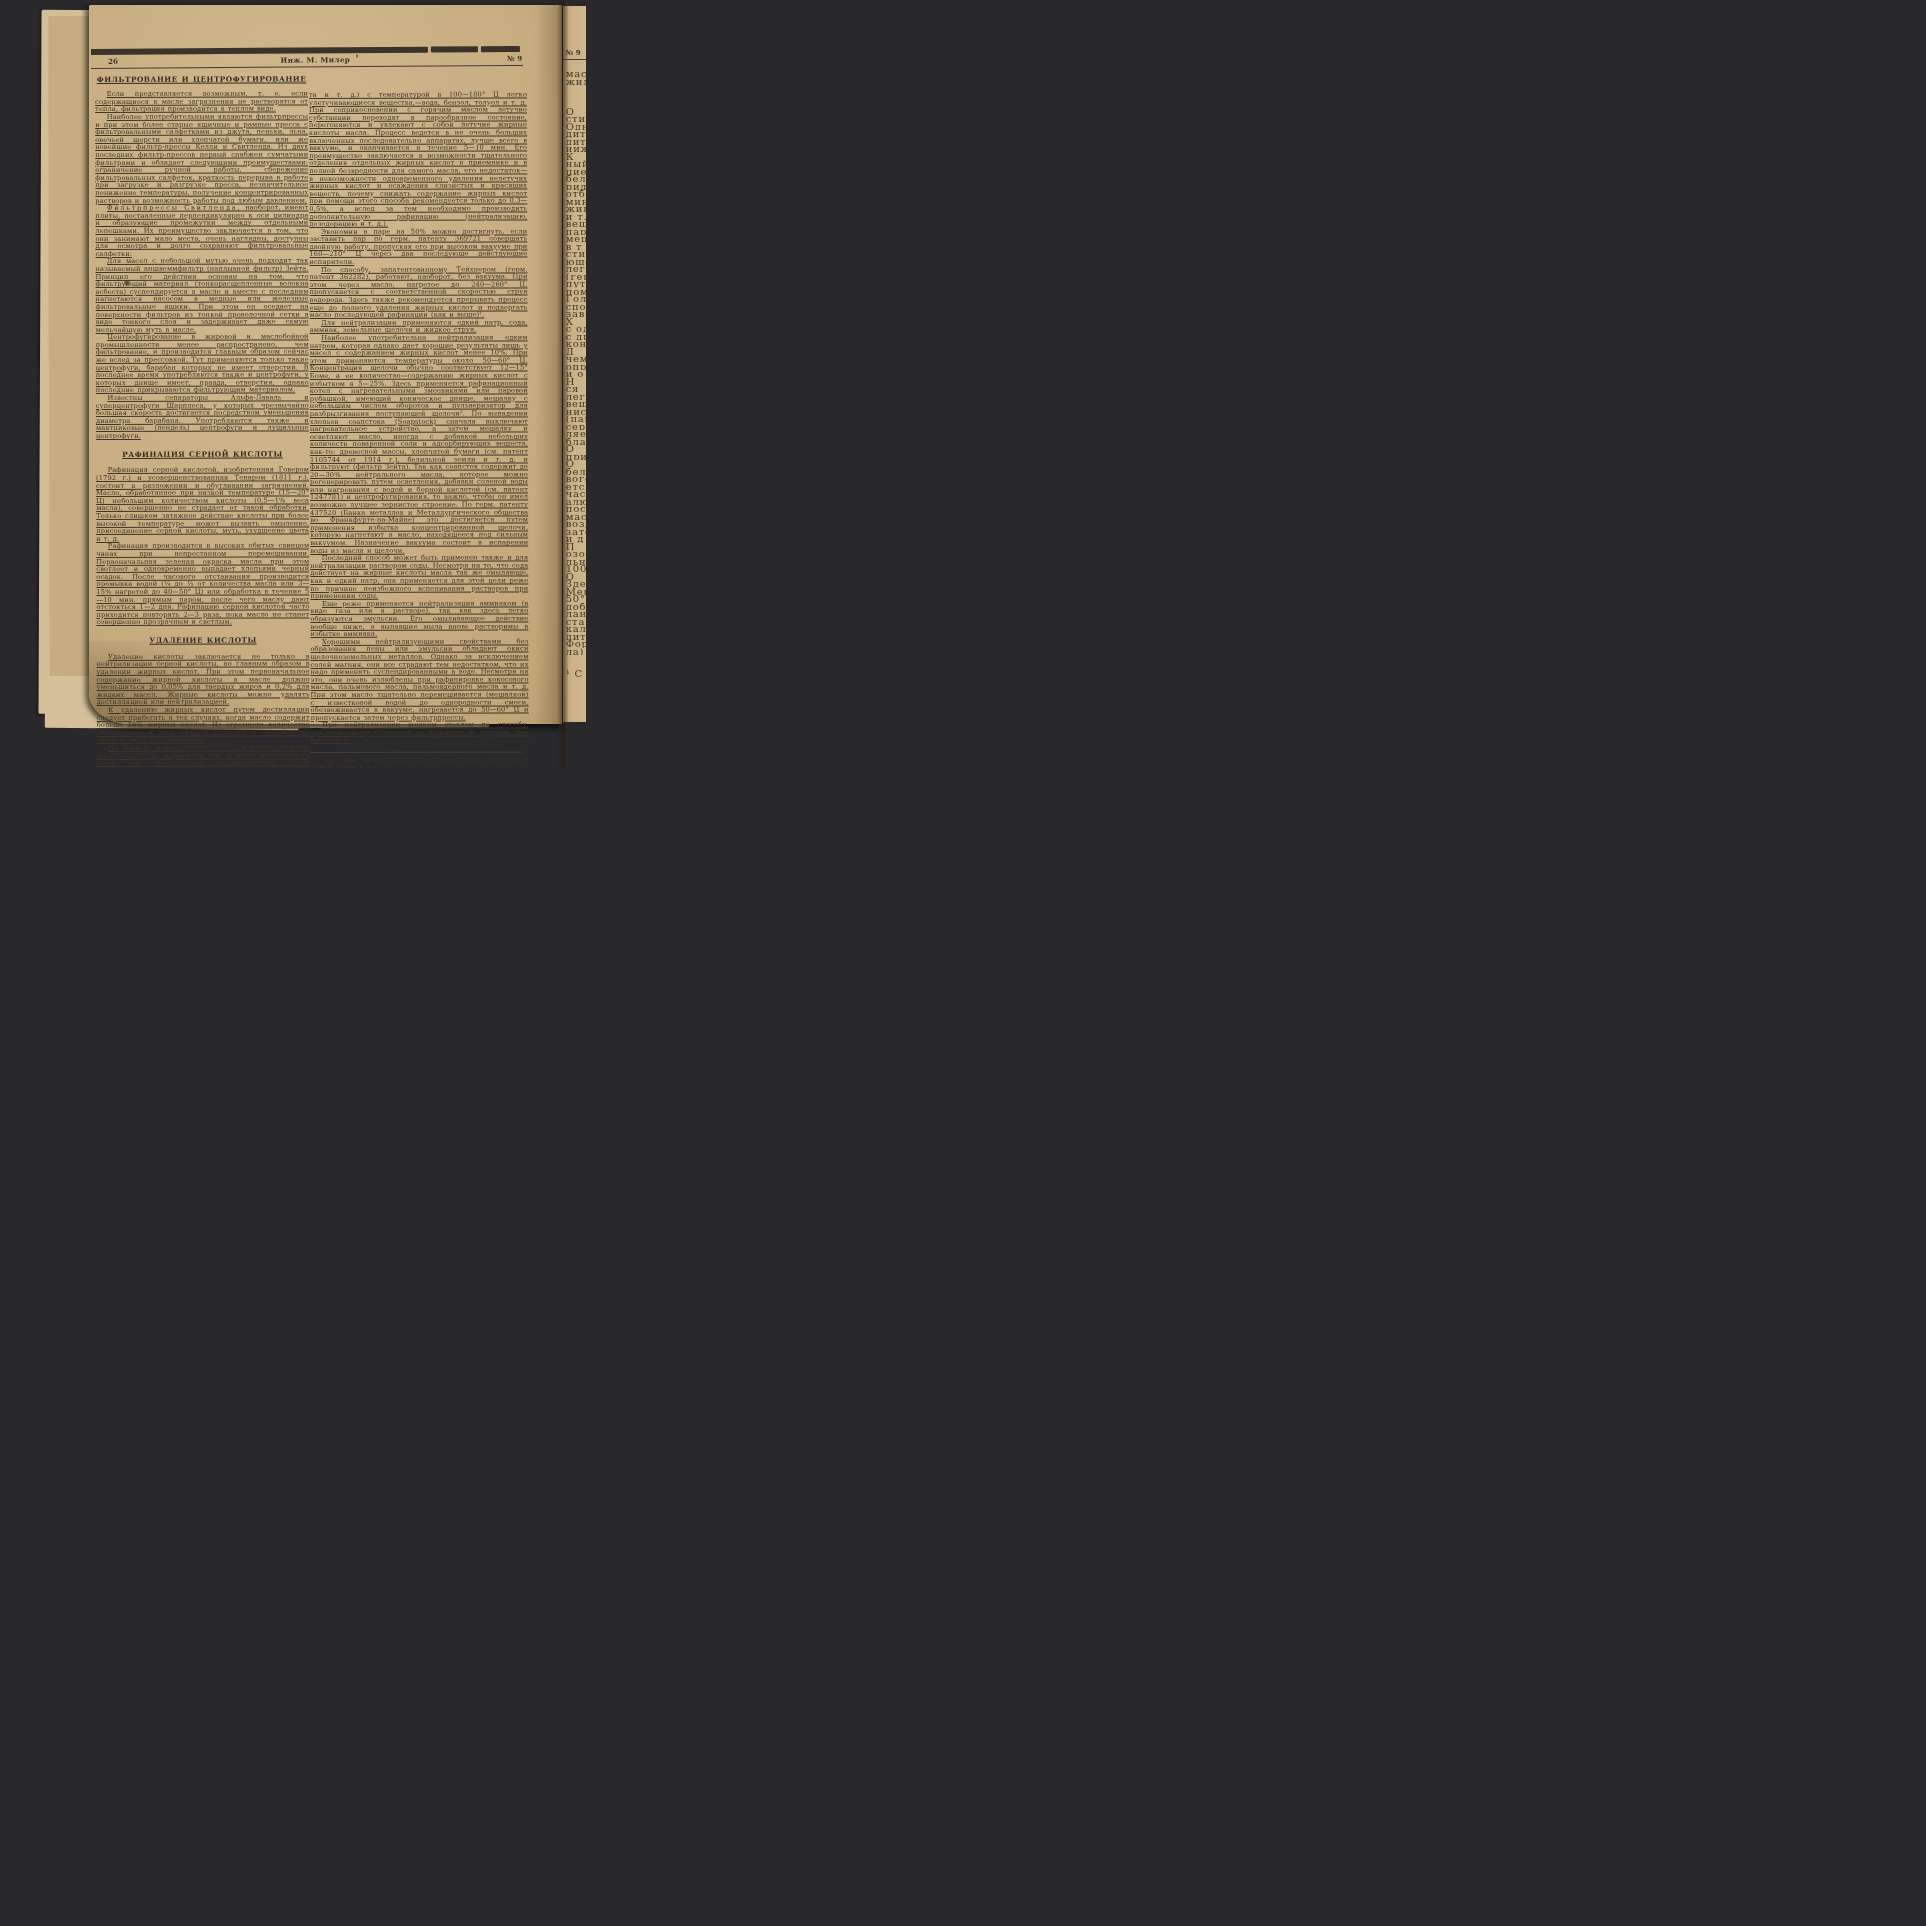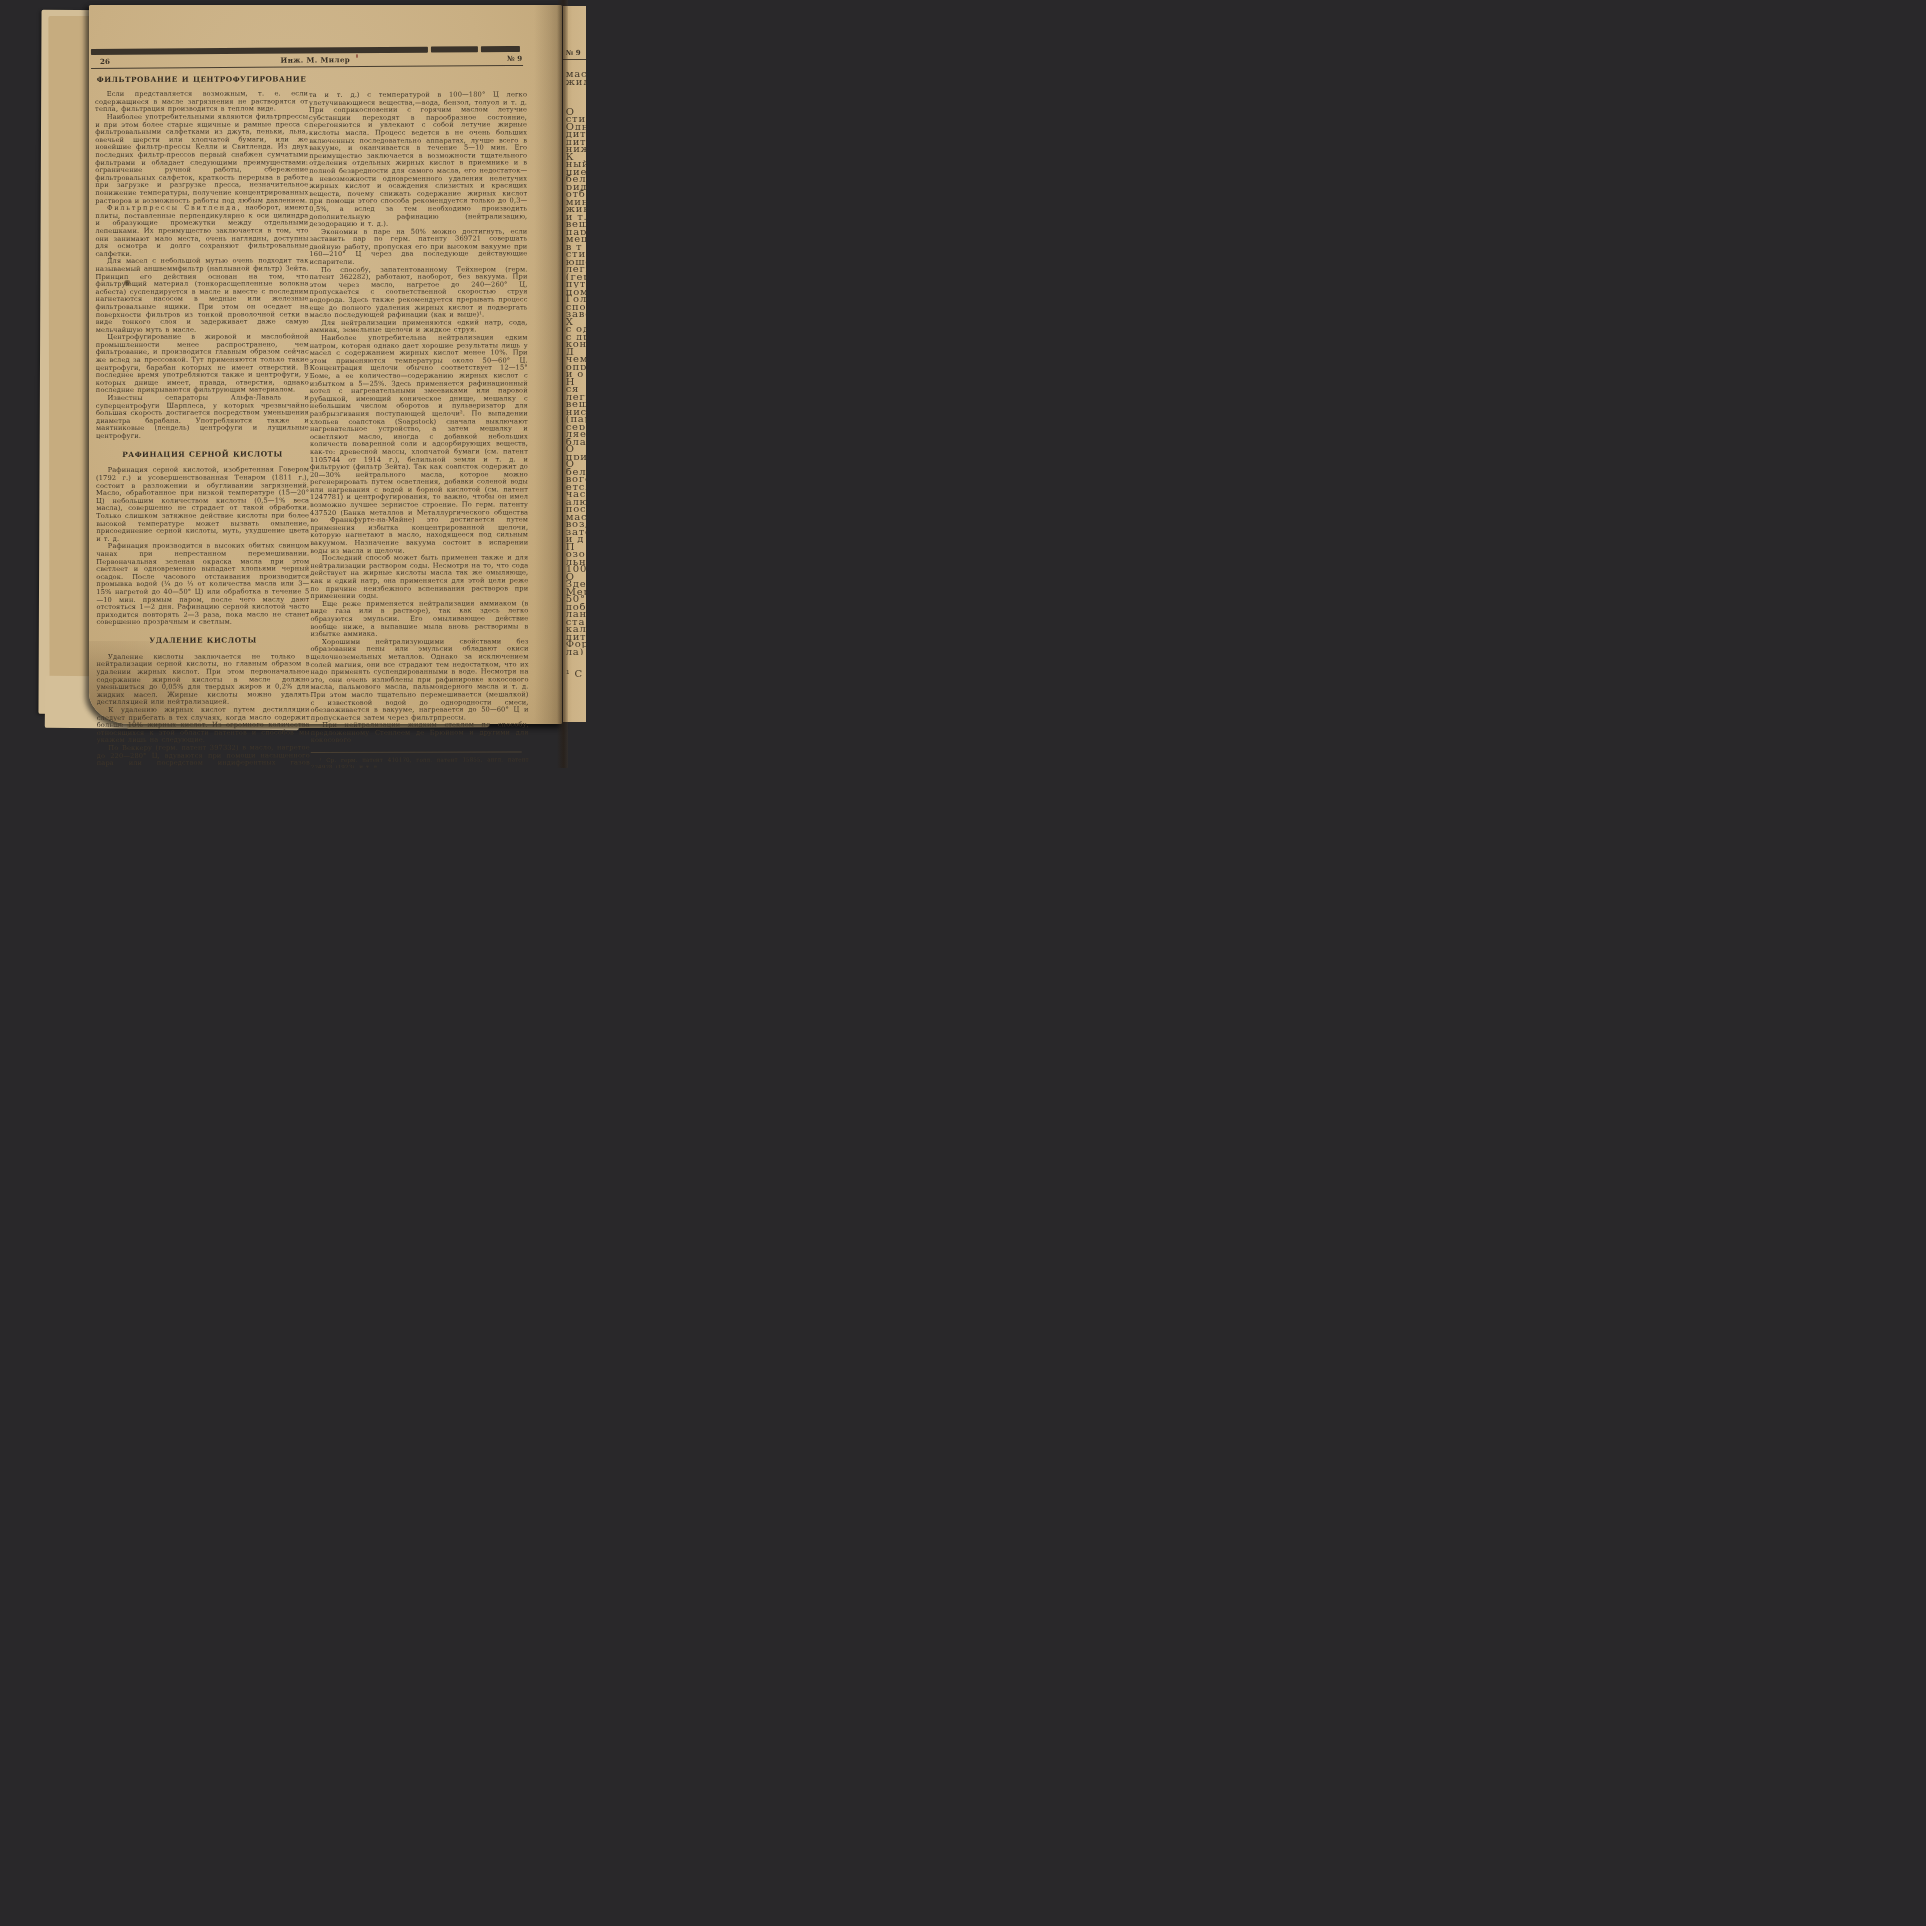--- a/index.html
+++ b/index.html
@@ -34,31 +34,31 @@
   #speck{position:absolute;left:356px;top:54px;width:1.9px;height:3.9px;border-radius:50%;background:#8a4434;opacity:.8;}
 
   
   #hdr{position:absolute;left:91px;top:49px;width:432px;transform:rotate(-.4deg);transform-origin:left center;}
   .bar{display:flex;height:5.8px;}
   .bar i{display:block;background:#3a332a;border-radius:0.8px;height:100%;}
   .bar .s1{width:78%;}
   .bar .s2{width:11%;margin-left:.6%;}
   .bar .s3{width:9%;margin-left:.6%;}
   .hrow{position:relative;height:10.4px;margin-top:1.9px;font-weight:bold;font-size:7.1px;color:#3a3227;}
-  .h-num{position:absolute;left:9px;top:0.8px;}
+  .h-num{position:absolute;left:17px;top:0.8px;}
   .h-title{position:absolute;left:50%;top:0;transform:translateX(-38%);letter-spacing:0.4px;}
   .h-issue{position:absolute;right:0.8px;top:0.8px;}
   .thin{border-top:0.8px solid #453c2f;margin-top:1.2px;}
 
   
   .col{position:absolute;color:#3e3529;font-size:6.7px;line-height:7.6px;
     letter-spacing:0.1px;word-spacing:0.8px;transform:rotate(-.15deg);transform-origin:left top;}
   #col-left{left:95px;top:76px;width:213px;}
   #col-right{left:309px;top:92px;width:218px;}
-  .blk{margin:0;text-align:justify;}
+  .blk{margin:0;text-align:justify;text-decoration:underline;}
   .blk.p{text-indent:11.6px;}
   .blk.pc{text-indent:0;}
   .blk.h1,.blk.h2{text-align:center;text-indent:0;font-weight:bold;font-size:7.3px;
     letter-spacing:0.5px;color:#352d22;}
   .blk.h1{margin:0 0 7.7px 0;}
   .blk.h2{margin:10.4px 0 8.9px 0;}
   .spaced{letter-spacing:1.7px;}
 
   
   #fnblock{margin-top:7px;}

